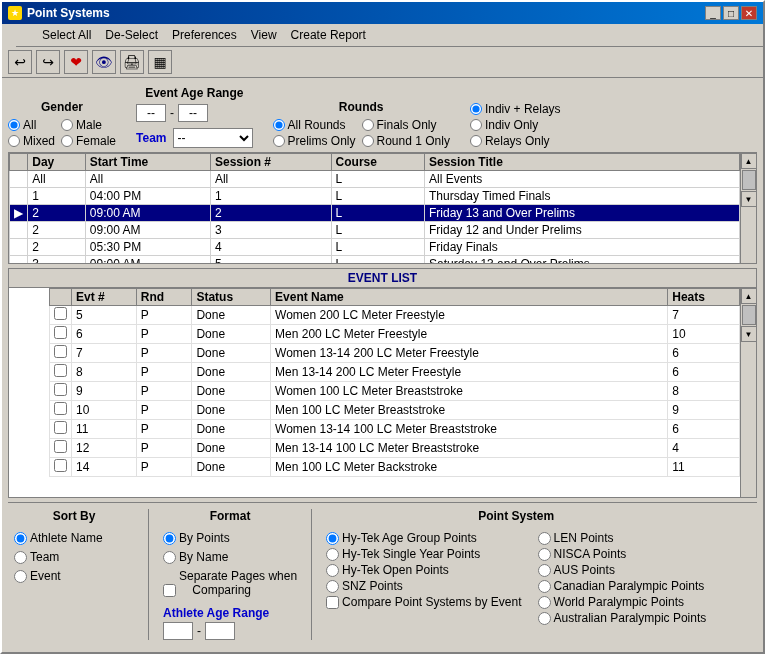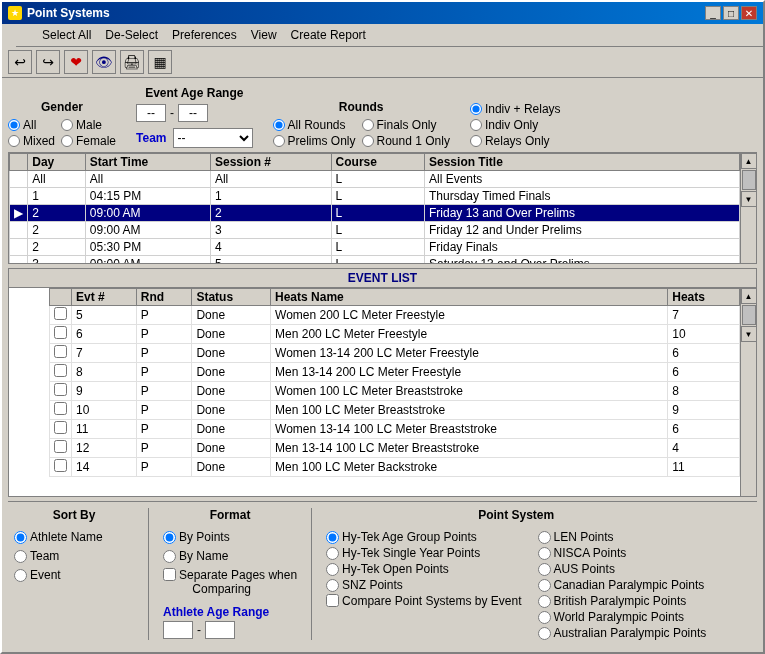--- a/index.html
+++ b/index.html
@@ -299,21 +299,21 @@
     }
 
     .options-title {
       font-weight: bold;
       text-align: center;
       margin-bottom: 3px;
     }
 
     .checkbox-item {
       display: flex;
-      align-items: flex-start;
+      align-items: flex-end;
       gap: 3px;
       font-size: 12px;
     }
 
     .options-divider {
       width: 1px;
       background: #808080;
       margin: 0 4px;
     }
 
@@ -494,21 +494,21 @@
       <td style="text-align:center;"></td>
       <td>All</td>
       <td>All</td>
       <td>All</td>
       <td>L</td>
       <td>All Events</td>
     </tr>
                 <tr>
       <td style="text-align:center;"></td>
       <td>1</td>
-      <td>04:15 PM</td>
+      <td>04:00 PM</td>
       <td>1</td>
       <td>L</td>
       <td>Thursday Timed Finals</td>
     </tr>
                 <tr class="selected">
       <td style="text-align:center;">▶</td>
       <td>2</td>
       <td>09:00 AM</td>
       <td>2</td>
       <td>L</td>
@@ -553,21 +553,21 @@
       <div class="section-header">EVENT LIST</div>
       <div class="table-wrapper" style="flex:1;">
         <div class="event-list-container">
           <table class="event-table">
             <thead>
               <tr>
                 <th style="width:20px;"></th>
                 <th>Evt #</th>
                 <th>Rnd</th>
                 <th>Status</th>
-                <th>Heats Name</th>
+                <th>Event Name</th>
                 <th>Heats</th>
               </tr>
             </thead>
             <tbody id="event-tbody">
             <tr>
       <td style="text-align:center;">
         <input type="checkbox" style="">
       </td>
       <td>5</td>
       <td>P</td>
@@ -733,23 +733,20 @@
             <label class="radio-item">
               <input type="radio" name="pointsys" style=""> NISCA Points
             </label>
             <label class="radio-item">
               <input type="radio" name="pointsys" style=""> AUS Points
             </label>
             <label class="radio-item">
               <input type="radio" name="pointsys" style=""> Canadian Paralympic Points
             </label>
             <label class="radio-item">
-              <input type="radio" name="pointsys" style=""> British Paralympic Points
-            </label>
-            <label class="radio-item">
               <input type="radio" name="pointsys" style=""> World Paralympic Points
             </label>
             <label class="radio-item">
               <input type="radio" name="pointsys" style=""> Australian Paralympic Points
             </label>
           </div>
         </div>
       </div>
 
     </div>

